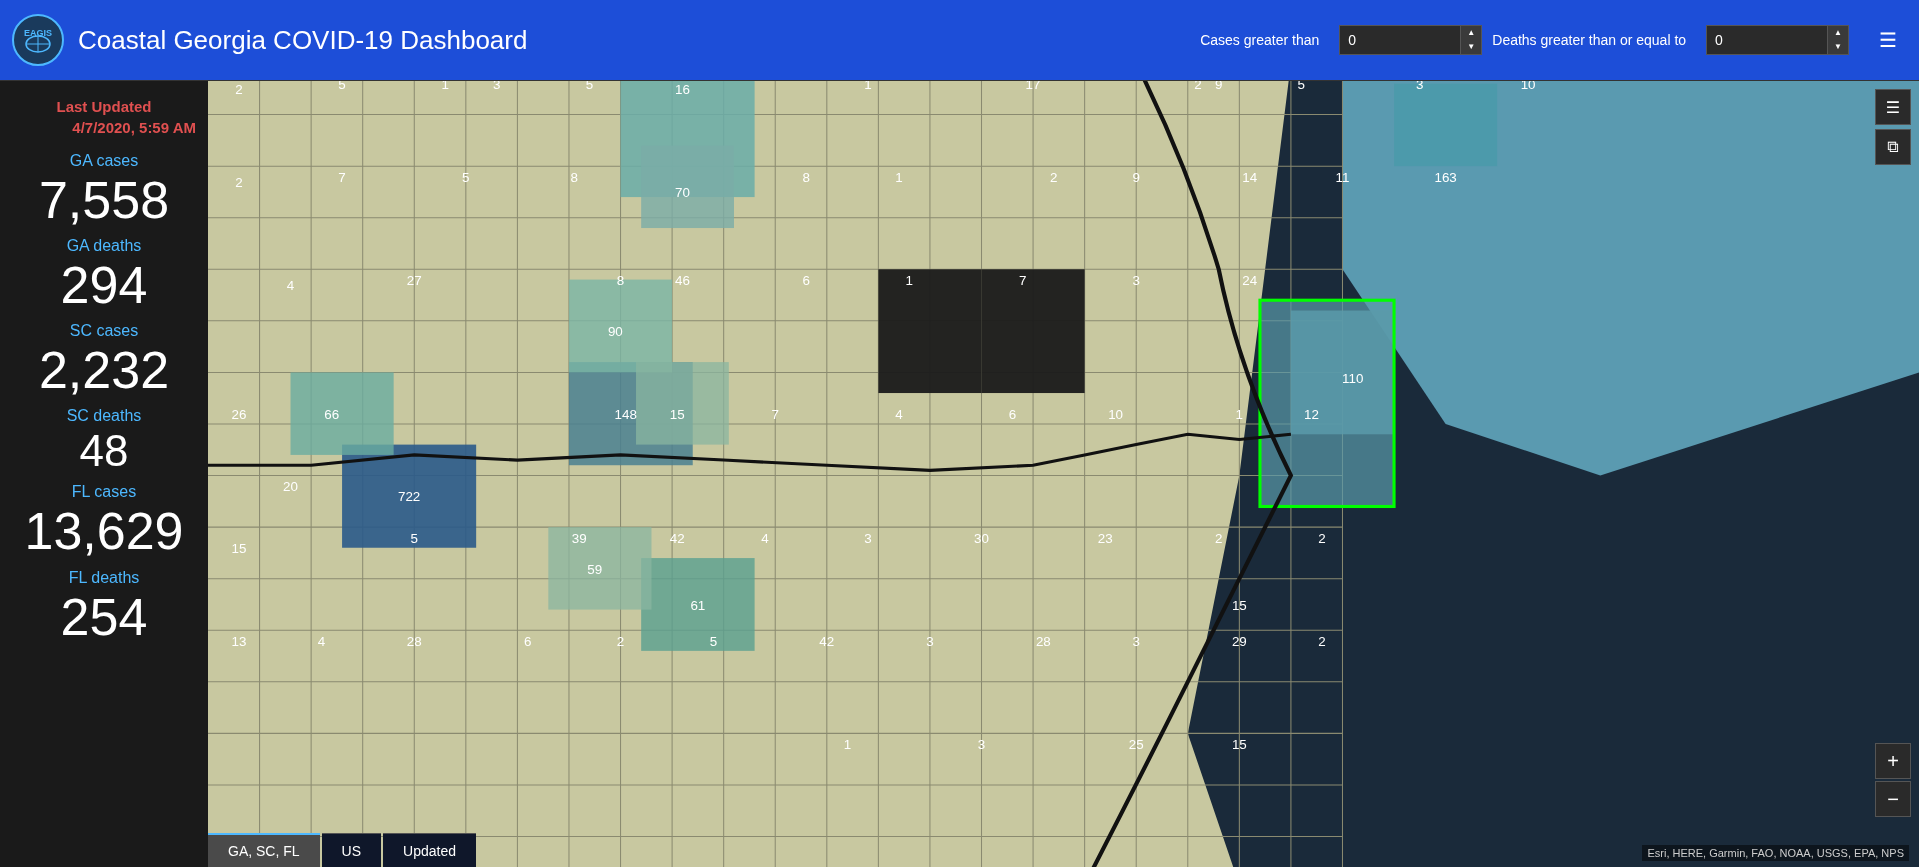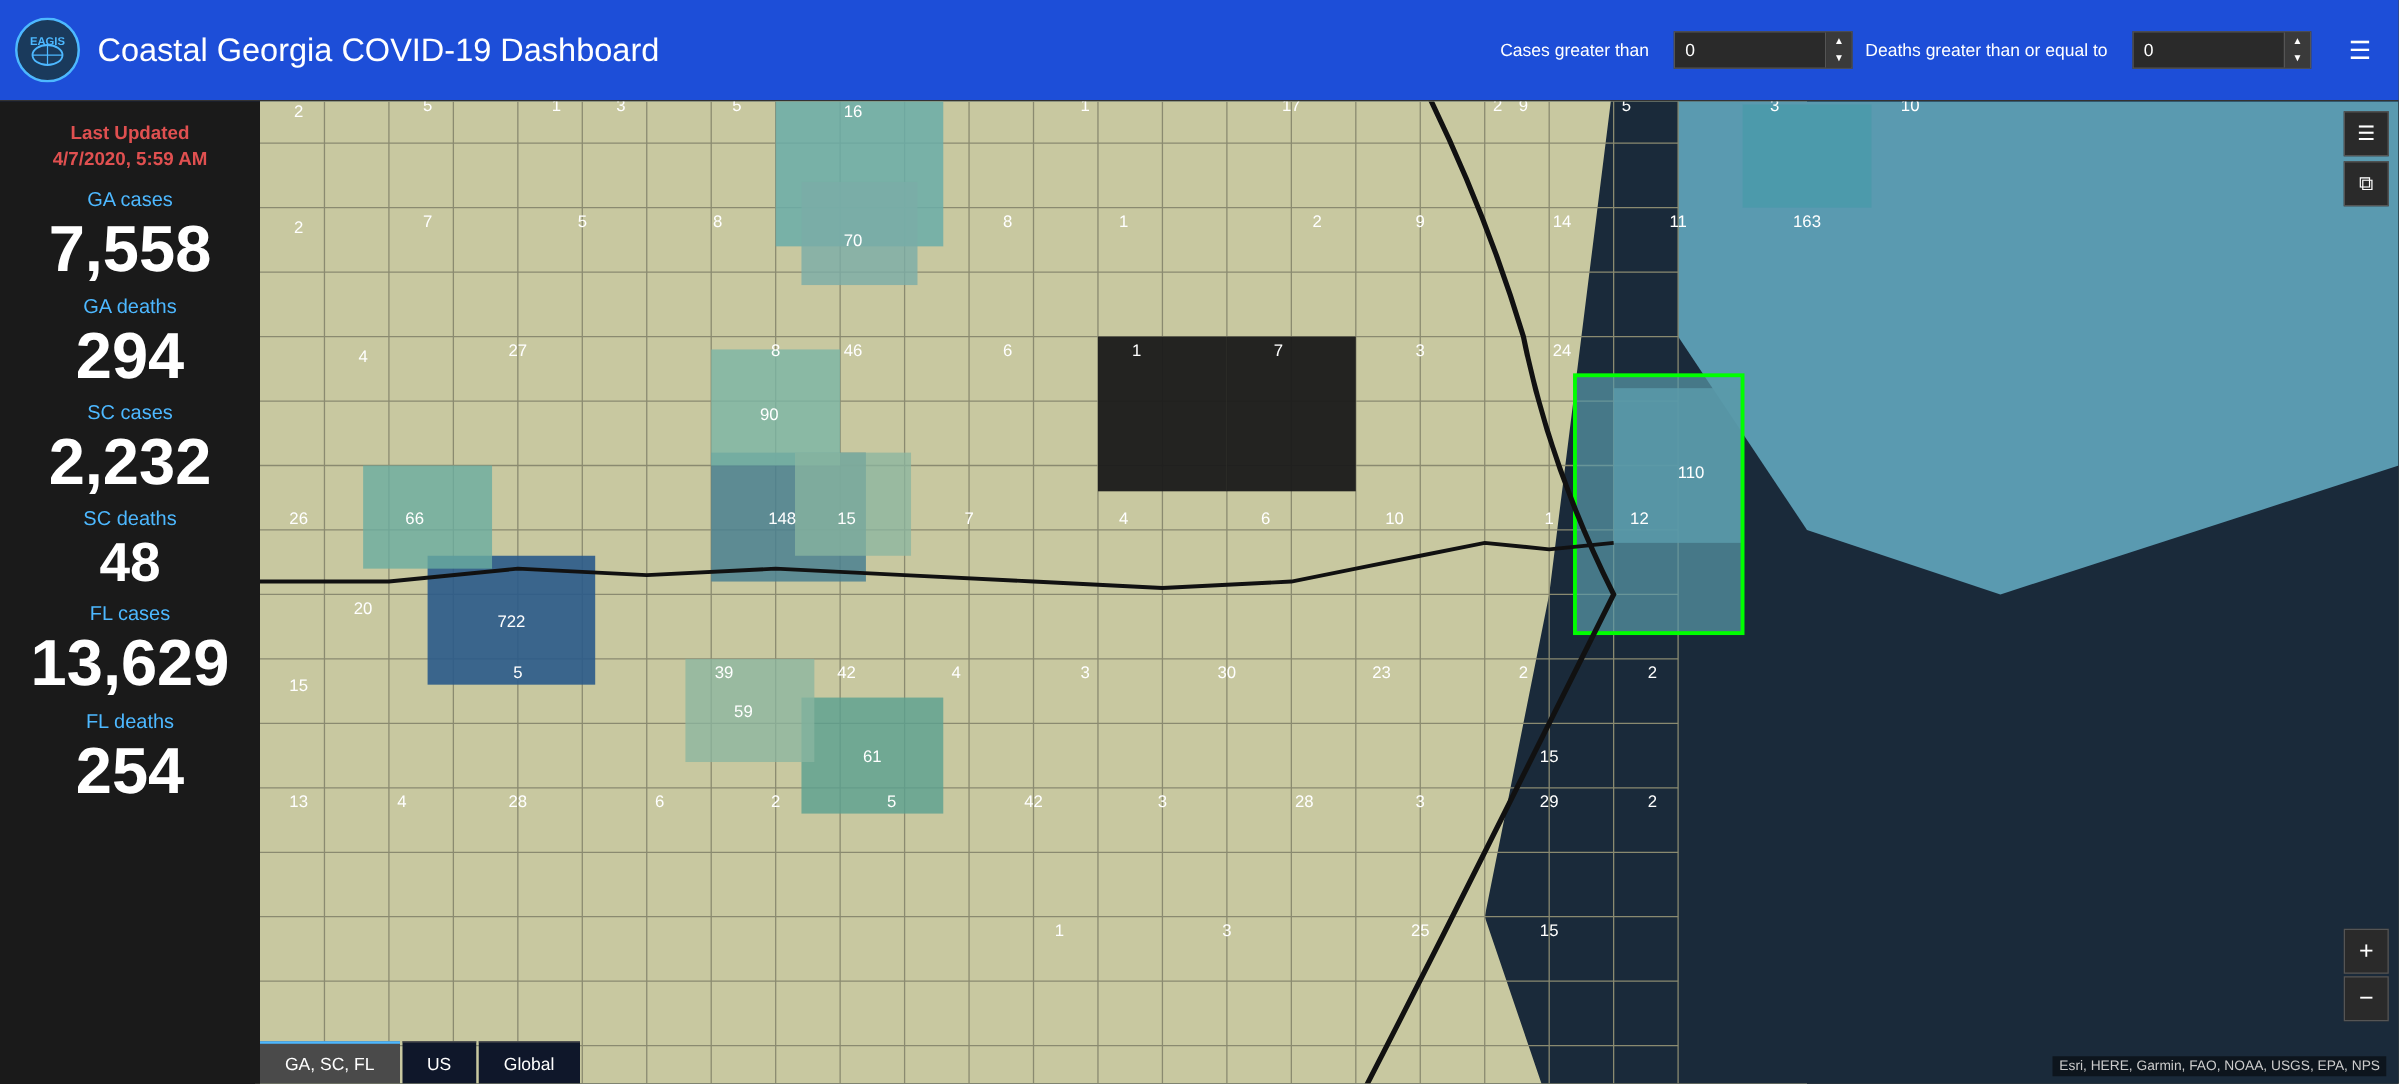--- a/index.html
+++ b/index.html
@@ -114,35 +114,35 @@
     .sidebar .last-updated-label {
       color: #e05050;
       font-size: 15px;
       text-align: center;
       font-weight: bold;
       line-height: 1.3;
     }
     .sidebar .last-updated-date {
       color: #e05050;
       font-size: 15px;
-      text-align: center;
+      text-align: right;
       font-weight: bold;
       margin-bottom: 8px;
     }
     .stat-label {
       color: #4db8ff;
       font-size: 16px;
       text-align: center;
       margin-top: 6px;
     }
     .stat-value {
       color: white;
       font-size: 52px;
       text-align: center;
-      font-weight: 700;
+      font-weight: 400;
       line-height: 1.1;
     }
     .stat-value.medium {
       font-size: 44px;
     }
 
     
     .map-area {
       flex: 1;
       position: relative;
@@ -501,19 +501,19 @@
     </div>
 
     <div class="zoom-controls">
       <button class="zoom-btn">+</button>
       <button class="zoom-btn">−</button>
     </div>
 
     <div class="map-tabs">
       <button class="map-tab active">GA, SC, FL</button>
       <button class="map-tab">US</button>
-      <button class="map-tab">Global</button>
+      <button class="map-tab">Updated</button>
     </div>
 
     <div class="attribution">Esri, HERE, Garmin, FAO, NOAA, USGS, EPA, NPS</div>
   </div>
 
 </div>
 
 </body></html>

